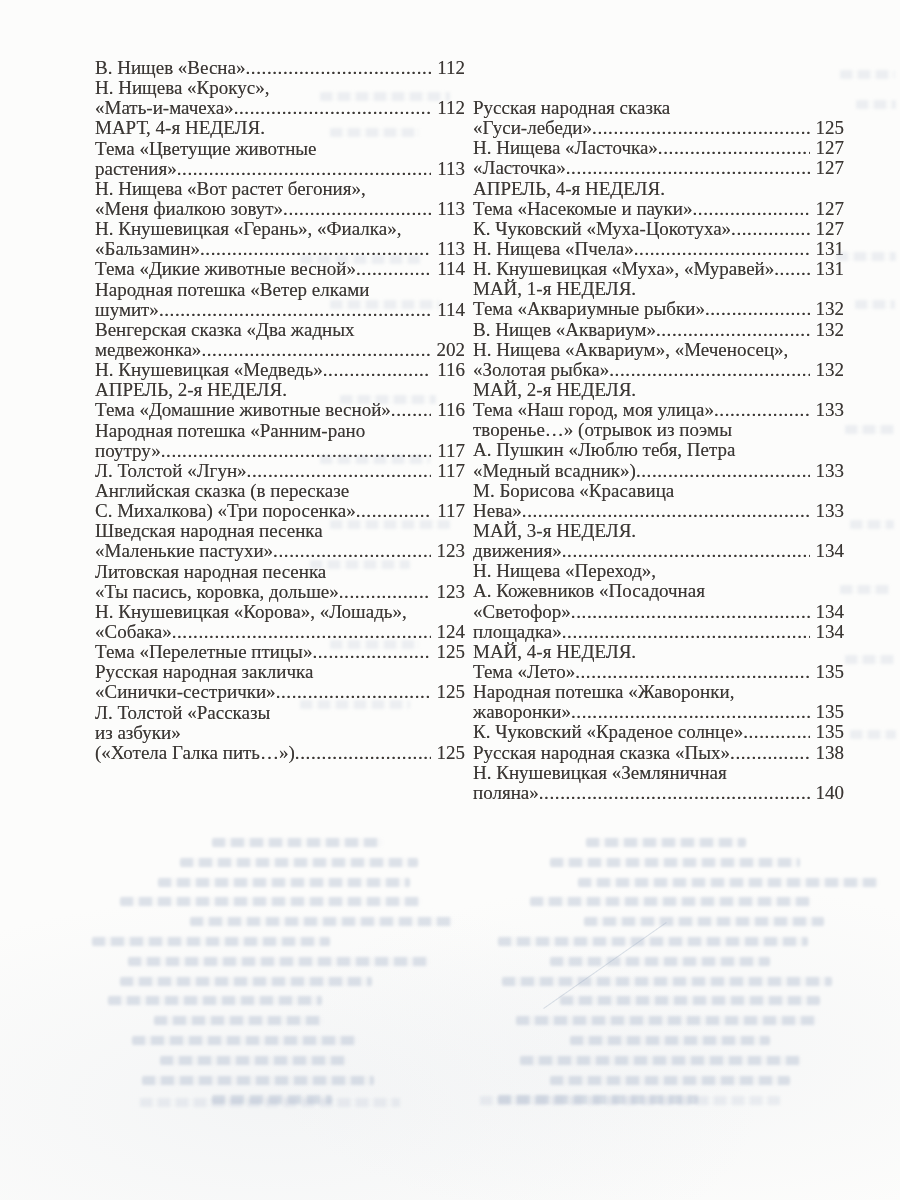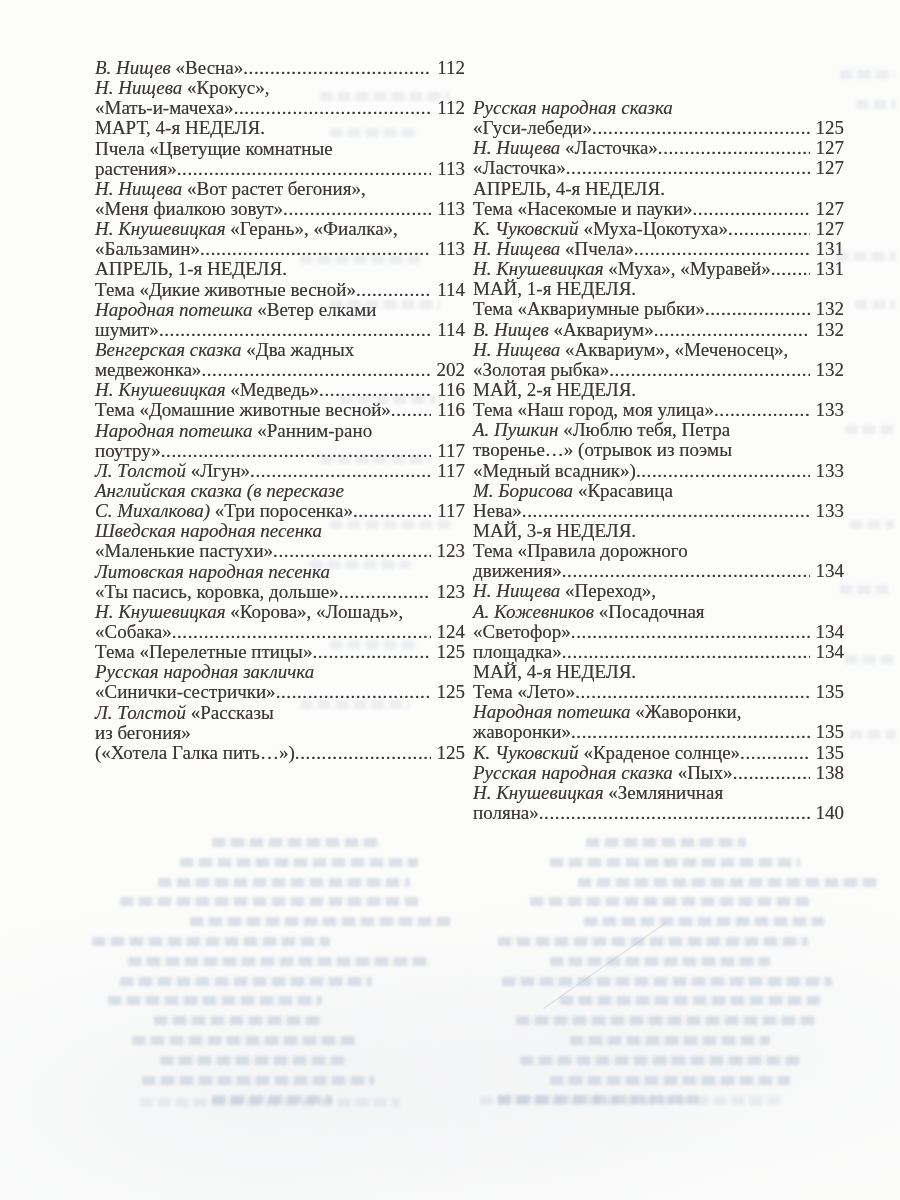--- a/index.html
+++ b/index.html
@@ -26,21 +26,21 @@
   .col-right { left: 473px; width: 371px; margin-top: 40px; }
   .row {
     display: flex;
     align-items: baseline;
     font-size: 19px;
     line-height: 20.15px;
     height: 20.15px;
     white-space: pre;
     text-shadow: 0 0 0.5px rgba(59,55,52,0.55);
   }
-  .it { font-style: italic; }
+  .it { }
   .dots {
     flex: 1 1 auto;
     overflow: hidden;
     white-space: nowrap;
     min-width: 6px;
   }
   .dots::after {
     content: "................................................................................................................";
     letter-spacing: 0.6px;
   }
@@ -74,76 +74,75 @@
 </style>
 </head>
 <body>
 
 <div class="page">
   <div class="col col-left">
       <div class="row"><span class="it">В. Нищев</span><span class="rg"> «Весна»</span><span class="dots"></span><span class="pg">112</span></div>
       <div class="row"><span class="it">Н. Нищева</span><span class="rg"> «Крокус»,</span></div>
       <div class="row"><span class="rg">«Мать-и-мачеха»</span><span class="dots"></span><span class="pg">112</span></div>
       <div class="row"><span class="rg">МАРТ, 4-я НЕДЕЛЯ.</span></div>
-      <div class="row"><span class="rg">Пчела «Цветущие комнатные</span></div>
+      <div class="row"><span class="rg">Тема «Цветущие животные</span></div>
       <div class="row"><span class="rg">растения»</span><span class="dots"></span><span class="pg">113</span></div>
       <div class="row"><span class="it">Н. Нищева</span><span class="rg"> «Вот растет бегония»,</span></div>
       <div class="row"><span class="rg">«Меня фиалкою зовут»</span><span class="dots"></span><span class="pg">113</span></div>
       <div class="row"><span class="it">Н. Кнушевицкая</span><span class="rg"> «Герань», «Фиалка»,</span></div>
       <div class="row"><span class="rg">«Бальзамин»</span><span class="dots"></span><span class="pg">113</span></div>
-      <div class="row"><span class="rg">АПРЕЛЬ, 1-я НЕДЕЛЯ.</span></div>
       <div class="row"><span class="rg">Тема «Дикие животные весной»</span><span class="dots"></span><span class="pg">114</span></div>
       <div class="row"><span class="it">Народная потешка</span><span class="rg"> «Ветер елками</span></div>
       <div class="row"><span class="rg">шумит»</span><span class="dots"></span><span class="pg">114</span></div>
       <div class="row"><span class="it">Венгерская сказка</span><span class="rg"> «Два жадных</span></div>
       <div class="row"><span class="rg">медвежонка»</span><span class="dots"></span><span class="pg">202</span></div>
       <div class="row"><span class="it">Н. Кнушевицкая</span><span class="rg"> «Медведь»</span><span class="dots"></span><span class="pg">116</span></div>
+      <div class="row"><span class="rg">АПРЕЛЬ, 2-я НЕДЕЛЯ.</span></div>
       <div class="row"><span class="rg">Тема «Домашние животные весной»</span><span class="dots"></span><span class="pg">116</span></div>
       <div class="row"><span class="it">Народная потешка</span><span class="rg"> «Ранним-рано</span></div>
       <div class="row"><span class="rg">поутру»</span><span class="dots"></span><span class="pg">117</span></div>
       <div class="row"><span class="it">Л. Толстой</span><span class="rg"> «Лгун»</span><span class="dots"></span><span class="pg">117</span></div>
       <div class="row"><span class="it">Английская сказка (в пересказе</span></div>
       <div class="row"><span class="it">С. Михалкова)</span><span class="rg"> «Три поросенка»</span><span class="dots"></span><span class="pg">117</span></div>
       <div class="row"><span class="it">Шведская народная песенка</span></div>
       <div class="row"><span class="rg">«Маленькие пастухи»</span><span class="dots"></span><span class="pg">123</span></div>
       <div class="row"><span class="it">Литовская народная песенка</span></div>
       <div class="row"><span class="rg">«Ты пасись, коровка, дольше»</span><span class="dots"></span><span class="pg">123</span></div>
       <div class="row"><span class="it">Н. Кнушевицкая</span><span class="rg"> «Корова», «Лошадь»,</span></div>
       <div class="row"><span class="rg">«Собака»</span><span class="dots"></span><span class="pg">124</span></div>
       <div class="row"><span class="rg">Тема «Перелетные птицы»</span><span class="dots"></span><span class="pg">125</span></div>
       <div class="row"><span class="it">Русская народная закличка</span></div>
       <div class="row"><span class="rg">«Синички-сестрички»</span><span class="dots"></span><span class="pg">125</span></div>
       <div class="row"><span class="it">Л. Толстой</span><span class="rg"> «Рассказы</span></div>
-      <div class="row"><span class="rg">из бегония»</span></div>
+      <div class="row"><span class="rg">из азбуки»</span></div>
       <div class="row"><span class="rg">(«Хотела Галка пить…»)</span><span class="dots"></span><span class="pg">125</span></div>
     </div>
   <div class="col col-right">
       <div class="row"><span class="it">Русская народная сказка</span></div>
       <div class="row"><span class="rg">«Гуси-лебеди»</span><span class="dots"></span><span class="pg">125</span></div>
       <div class="row"><span class="it">Н. Нищева</span><span class="rg"> «Ласточка»</span><span class="dots"></span><span class="pg">127</span></div>
       <div class="row"><span class="rg">«Ласточка»</span><span class="dots"></span><span class="pg">127</span></div>
       <div class="row"><span class="rg">АПРЕЛЬ, 4-я НЕДЕЛЯ.</span></div>
       <div class="row"><span class="rg">Тема «Насекомые и пауки»</span><span class="dots"></span><span class="pg">127</span></div>
       <div class="row"><span class="it">К. Чуковский</span><span class="rg"> «Муха-Цокотуха»</span><span class="dots"></span><span class="pg">127</span></div>
       <div class="row"><span class="it">Н. Нищева</span><span class="rg"> «Пчела»</span><span class="dots"></span><span class="pg">131</span></div>
       <div class="row"><span class="it">Н. Кнушевицкая</span><span class="rg"> «Муха», «Муравей»</span><span class="dots"></span><span class="pg">131</span></div>
       <div class="row"><span class="rg">МАЙ, 1-я НЕДЕЛЯ.</span></div>
       <div class="row"><span class="rg">Тема «Аквариумные рыбки»</span><span class="dots"></span><span class="pg">132</span></div>
       <div class="row"><span class="it">В. Нищев</span><span class="rg"> «Аквариум»</span><span class="dots"></span><span class="pg">132</span></div>
       <div class="row"><span class="it">Н. Нищева</span><span class="rg"> «Аквариум», «Меченосец»,</span></div>
       <div class="row"><span class="rg">«Золотая рыбка»</span><span class="dots"></span><span class="pg">132</span></div>
       <div class="row"><span class="rg">МАЙ, 2-я НЕДЕЛЯ.</span></div>
       <div class="row"><span class="rg">Тема «Наш город, моя улица»</span><span class="dots"></span><span class="pg">133</span></div>
+      <div class="row"><span class="rg">творенье…» (отрывок из поэмы</span></div>
       <div class="row"><span class="it">А. Пушкин</span><span class="rg"> «Люблю тебя, Петра</span></div>
-      <div class="row"><span class="rg">творенье…» (отрывок из поэмы</span></div>
       <div class="row"><span class="rg">«Медный всадник»)</span><span class="dots"></span><span class="pg">133</span></div>
       <div class="row"><span class="it">М. Борисова</span><span class="rg"> «Красавица</span></div>
       <div class="row"><span class="rg">Нева»</span><span class="dots"></span><span class="pg">133</span></div>
       <div class="row"><span class="rg">МАЙ, 3-я НЕДЕЛЯ.</span></div>
-      <div class="row"><span class="rg">Тема «Правила дорожного</span></div>
       <div class="row"><span class="rg">движения»</span><span class="dots"></span><span class="pg">134</span></div>
       <div class="row"><span class="it">Н. Нищева</span><span class="rg"> «Переход»,</span></div>
       <div class="row"><span class="it">А. Кожевников</span><span class="rg"> «Посадочная</span></div>
       <div class="row"><span class="rg">«Светофор»</span><span class="dots"></span><span class="pg">134</span></div>
       <div class="row"><span class="rg">площадка»</span><span class="dots"></span><span class="pg">134</span></div>
       <div class="row"><span class="rg">МАЙ, 4-я НЕДЕЛЯ.</span></div>
       <div class="row"><span class="rg">Тема «Лето»</span><span class="dots"></span><span class="pg">135</span></div>
       <div class="row"><span class="it">Народная потешка</span><span class="rg"> «Жаворонки,</span></div>
       <div class="row"><span class="rg">жаворонки»</span><span class="dots"></span><span class="pg">135</span></div>
       <div class="row"><span class="it">К. Чуковский</span><span class="rg"> «Краденое солнце»</span><span class="dots"></span><span class="pg">135</span></div>

